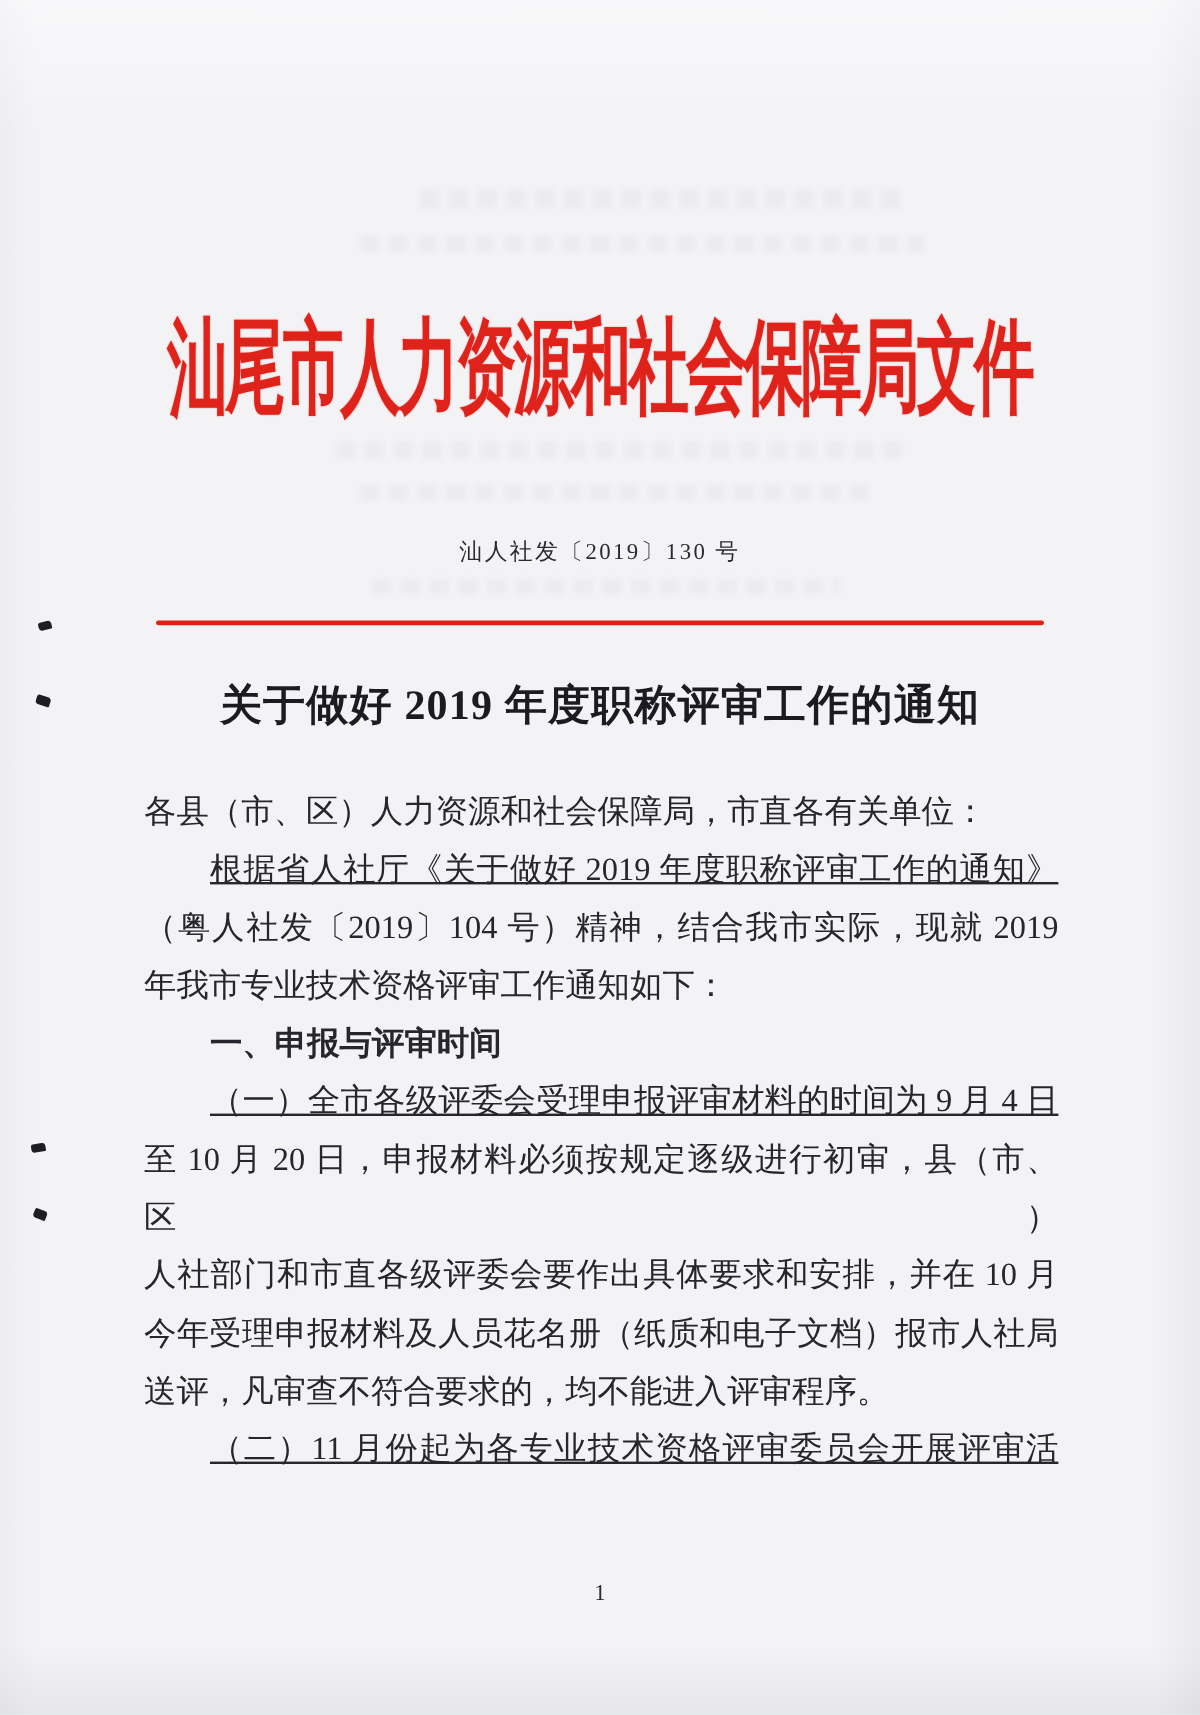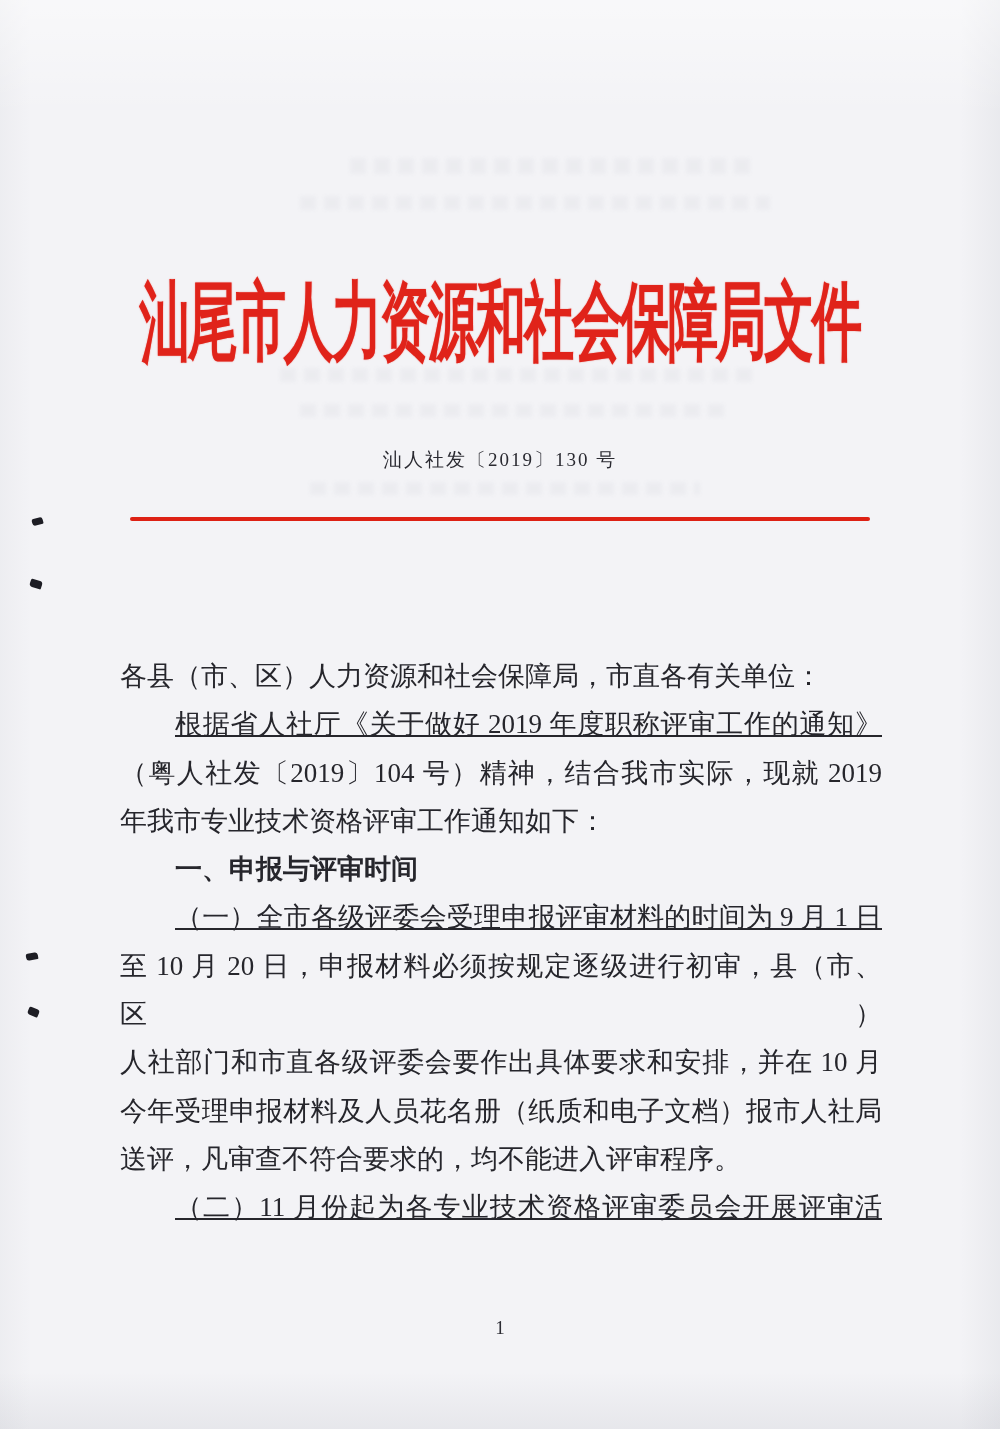--- a/index.html
+++ b/index.html
@@ -28,21 +28,21 @@
   .bleed-d{left:300px;top:404px;width:430px;height:13px;}
   .bleed-e{left:310px;top:482px;width:390px;height:13px;}
   
   .speck{position:absolute;background:#1d1d24;border-radius:2px 3px 1px 3px;}
   .speck-1{left:32px;top:518px;width:11px;height:7px;transform:rotate(-14deg);}
   .speck-2{left:30px;top:580px;width:12px;height:8px;transform:rotate(18deg);}
   .speck-3{left:26px;top:953px;width:12px;height:7px;transform:rotate(-10deg);}
   .speck-4{left:28px;top:1008px;width:11px;height:8px;transform:rotate(22deg);}
 
   .red-header{
-    position:absolute;left:0;top:274px;width:1000px;height:96px;
+    position:absolute;left:0;top:258px;width:1000px;height:96px;
     display:flex;align-items:center;justify-content:center;
   }
   .red-header span{
     color:#e0231a;font-weight:bold;font-size:50px;letter-spacing:-2px;
     white-space:nowrap;transform:scaleY(1.72);
     text-shadow:0 0 1px rgba(224,35,26,.6);
   }
   .doc-number{
     position:absolute;left:0;top:447px;width:1000px;
     text-align:center;font-size:19px;letter-spacing:2px;color:#2a2a31;
@@ -86,28 +86,29 @@
   <div class="speck speck-4"></div>
 
   <div class="red-header">
     <span>汕尾市人力资源和社会保障局文件</span>
   </div>
 
   <div class="doc-number">汕人社发〔2019〕130 号</div>
 
   <div class="red-rule"></div>
 
+  <div class="doc-title">关于做好 2019 年度职称评审工作的通知</div>
 
   <div class="body-block" id="body-lines">
       <div class="line plain">各县（市、区）人力资源和社会保障局，市直各有关单位：</div>
       <div class="line indent justify">根据省人社厅《关于做好 2019 年度职称评审工作的通知》</div>
       <div class="line justify">（粤人社发〔2019〕104 号）精神，结合我市实际，现就 2019</div>
       <div class="line plain">年我市专业技术资格评审工作通知如下：</div>
       <div class="line heading">一、申报与评审时间</div>
-      <div class="line indent justify">（一）全市各级评委会受理申报评审材料的时间为 9 月 1 日</div>
+      <div class="line indent justify">（一）全市各级评委会受理申报评审材料的时间为 9 月 4 日</div>
       <div class="line justify">至 10 月 20 日，申报材料必须按规定逐级进行初审，县（市、区）</div>
       <div class="line justify">人社部门和市直各级评委会要作出具体要求和安排，并在 10 月</div>
       <div class="line justify">今年受理申报材料及人员花名册（纸质和电子文档）报市人社局</div>
       <div class="line plain">送评，凡审查不符合要求的，均不能进入评审程序。</div>
       <div class="line indent justify">（二）11 月份起为各专业技术资格评审委员会开展评审活</div>
     </div>
 
   <div class="page-number">1</div>
 
 </div>

